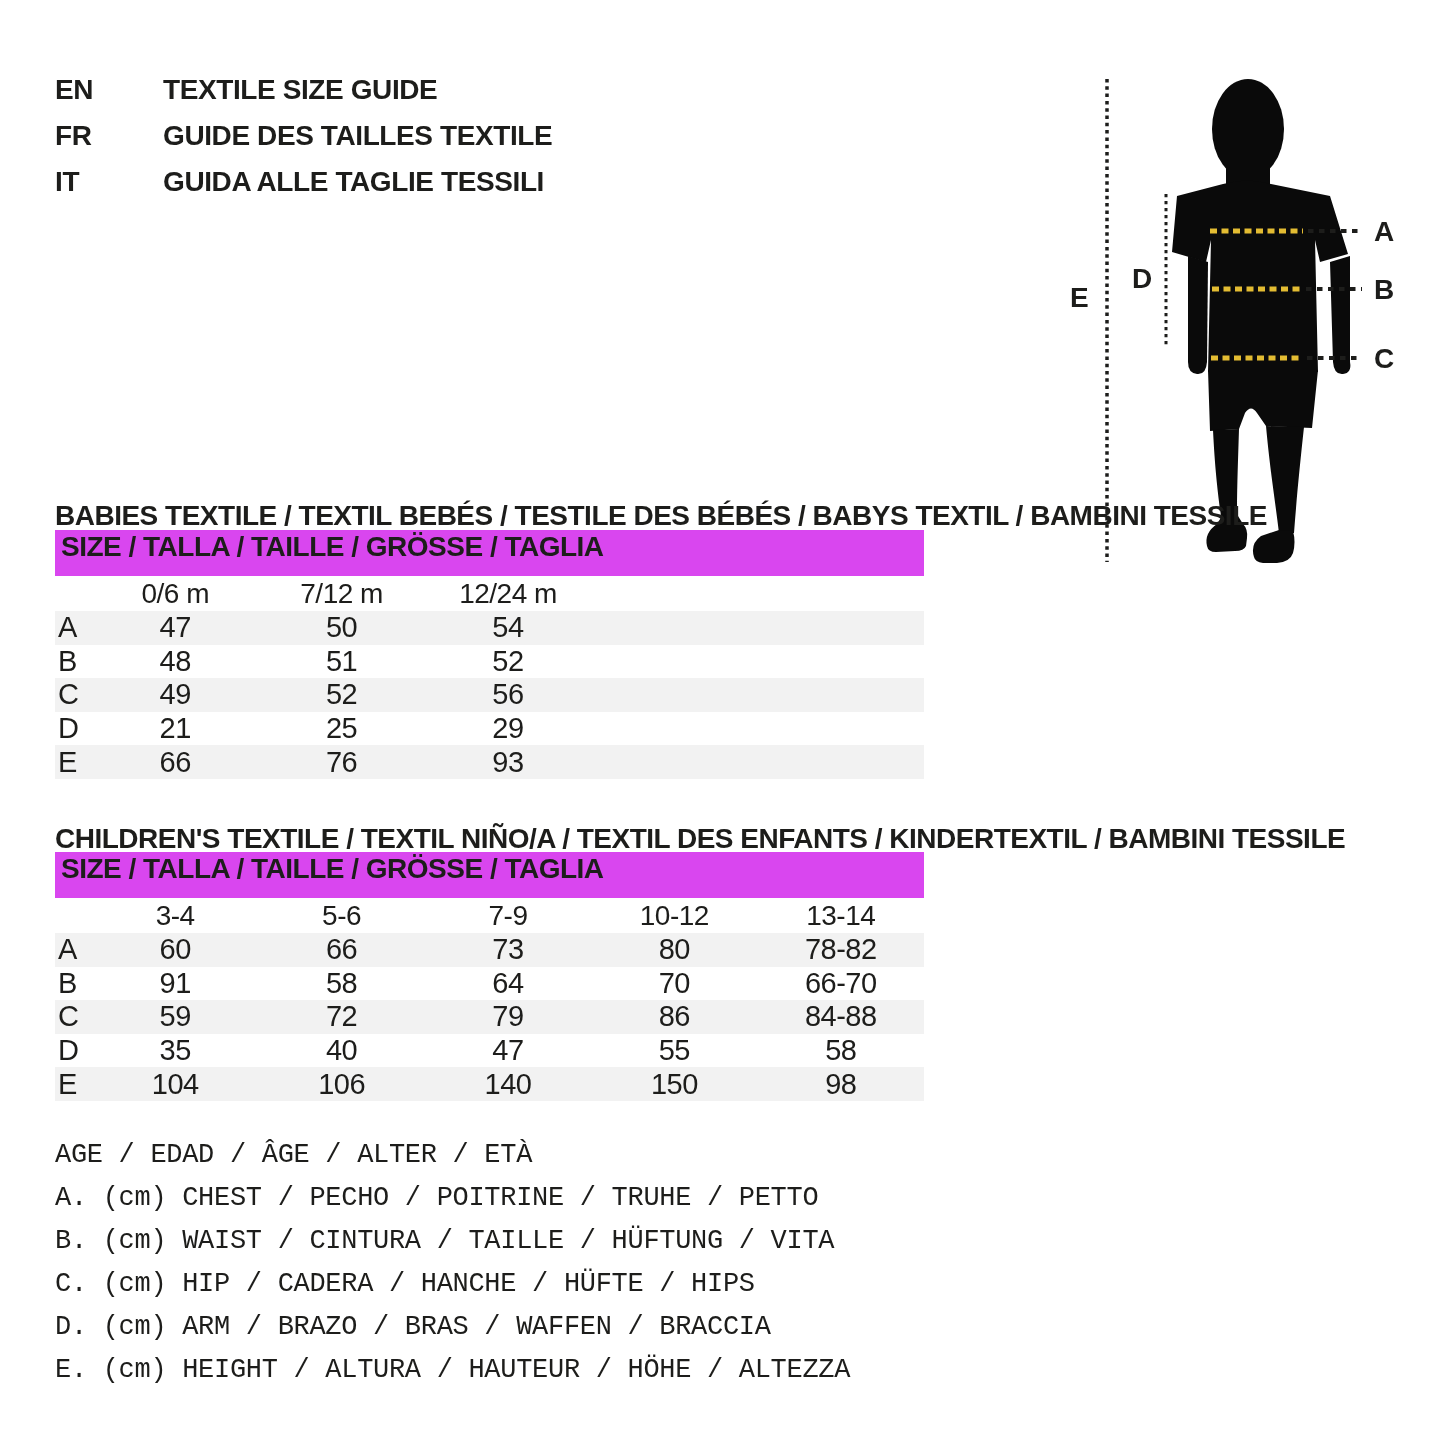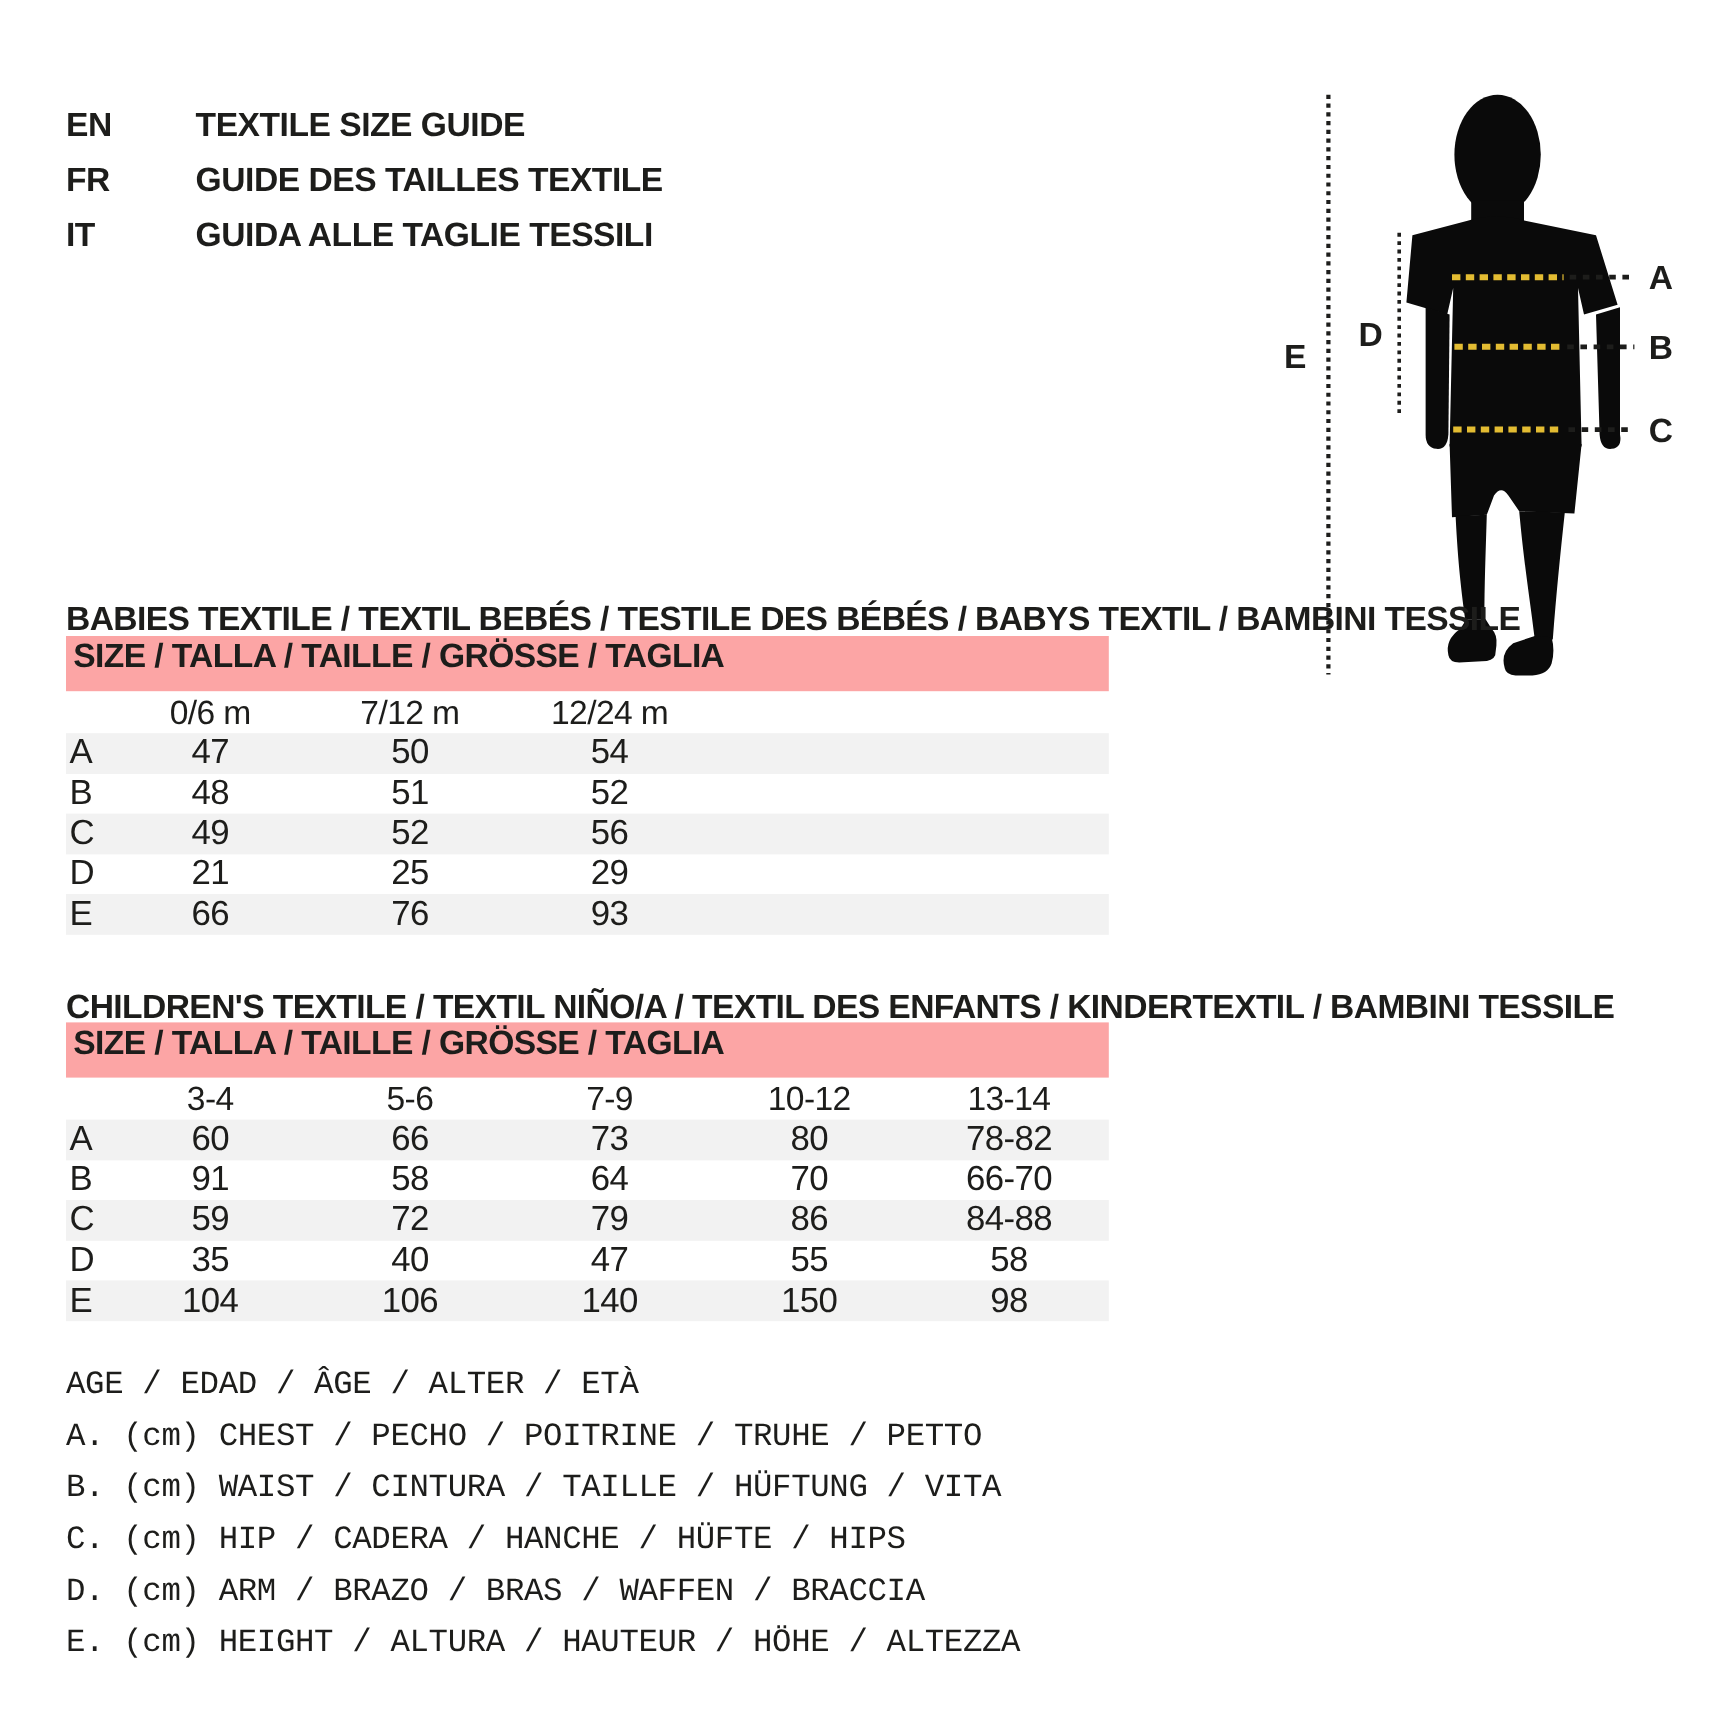--- a/index.html
+++ b/index.html
@@ -1,38 +1,38 @@
 <!DOCTYPE html>
 <html><head>
 <meta charset="utf-8">
 <style>
   html,body{margin:0;padding:0;background:#fff;}
   .page{position:relative;width:1445px;height:1445px;background:#ffffff;overflow:hidden;
         font-family:"Liberation Sans",sans-serif;color:#1d1d1b;}
 
   
   .lang-block{position:absolute;left:55px;top:74px;}
-  .lang-row{display:flex;align-items:flex-end;height:46px;font-size:28px;font-weight:700;letter-spacing:-0.4px;}
+  .lang-row{display:flex;align-items:flex-start;height:46px;font-size:28px;font-weight:700;letter-spacing:-0.4px;}
   .lang-code{width:72px;flex:0 0 72px;}
   .lang-title{white-space:nowrap;margin-left:36px;}
 
   
   .figure-svg{position:absolute;left:1040px;top:60px;width:405px;height:540px;}
   .fig-label{font-family:"Liberation Sans",sans-serif;font-size:28px;font-weight:700;fill:#1d1d1b;}
 
   
   .sec-title{position:absolute;left:55px;font-size:28px;font-weight:700;letter-spacing:-0.5px;white-space:nowrap;margin-top:20px;}
   .sec-title.babies{top:480px;}
   .sec-title.children{top:803px;}
 
   
   .size-table{position:absolute;left:55px;width:869px;}
   .size-table.babies{top:530px;}
   .size-table.children{top:852px;}
-  .size-bar{height:46px;line-height:33px;background:#fca5a5;font-size:28px;font-weight:700;
+  .size-bar{height:46px;line-height:33px;background:#d946ef;font-size:28px;font-weight:700;
             letter-spacing:-0.5px;padding-left:6px;white-space:nowrap;}
   .trow{display:grid;grid-template-columns:37px repeat(5,166.4px);align-items:center;}
   .thead-row{height:35px;font-size:28px;font-weight:400;letter-spacing:-0.5px;}
   .drow{height:33.6px;font-size:29px;letter-spacing:-0.5px;}
   .drow.stripe{background:#f2f2f2;}
   .cell{text-align:center;}
   .rowlabel{text-align:left;padding-left:3px;font-weight:400;}
 
   
   .legend{position:absolute;left:55px;top:1134px;font-size:27px;letter-spacing:-0.3px;font-family:Liberation Mono, monospace;}

